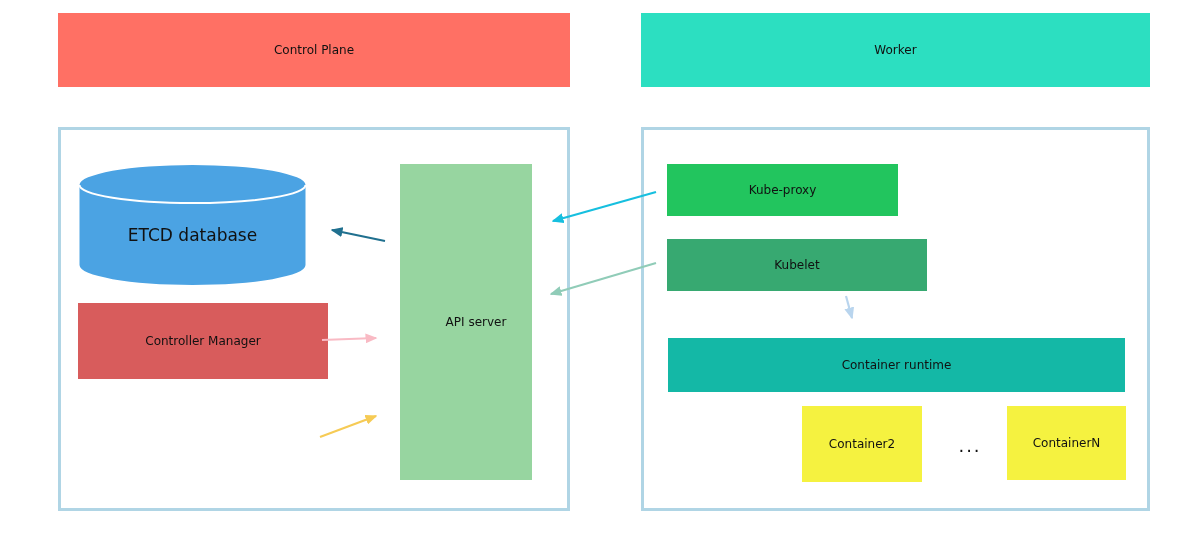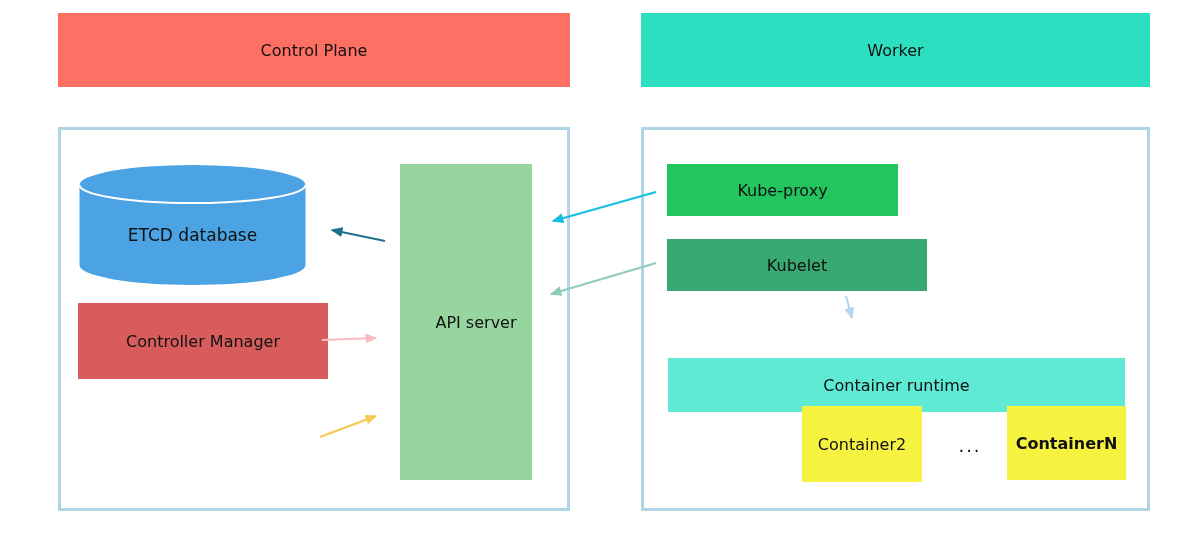--- a/index.html
+++ b/index.html
@@ -4,42 +4,42 @@
 <style>
   html,body { margin:0; padding:0; background:#fff; }
   .canvas {
     position:relative; width:1199px; height:543px; background:#ffffff;
     font-family:"DejaVu Sans","Liberation Sans",sans-serif; color:#111;
     overflow:hidden;
   }
   .hdr, .node {
     position:absolute; box-sizing:border-box;
     display:flex; align-items:center; justify-content:center;
-    font-size:16px; color:#111; text-align:center;
+    font-size:12px; color:#111; text-align:center;
   }
   .hdr-cp { left:58px; top:13px; width:512px; height:74px; }
   .hdr-w  { left:641px; top:13px; width:509px; height:74px; }
   .panel {
     position:absolute; box-sizing:border-box;
     border:3px solid #b0d5e5; background:#fff;
   }
   .panel-cp { left:58px;  top:127px; width:512px; height:384px; }
   .panel-w  { left:641px; top:127px; width:509px; height:384px; }
   
   .etcd     { position:absolute; left:17px;  top:34px; }
   .cm       { left:17px;  top:173px; width:250px; height:76px; }
   .sched    { left:17px;  top:276px; width:225px; height:74px; }
   .api      { left:339px; top:34px;  width:132px; height:316px;padding-left:20px; }
   
   .kproxy   { left:23px;  top:34px;  width:231px; height:52px; }
   .kubelet  { left:23px;  top:109px; width:260px; height:52px; }
   .runtime  { left:24px;  top:208px; width:457px; height:54px; }
   .c1       { left:23px;  top:276px; width:120px; height:74px; }
   .c2       { left:158px; top:276px; width:120px; height:76px; }
-  .cN       { left:363px; top:276px; width:119px; height:74px;font-weight:bold; }
+  .cN       { left:363px; top:276px; width:119px; height:74px; }
   .dots     { left:296px; top:300px; width:60px;  height:30px; font-size:18px; letter-spacing:2px; }
   .overlay  { position:absolute; left:0; top:0; width:1199px; height:543px; pointer-events:none; }
   .etcd-label { font-size:17px; }
 </style>
 </head>
 <body>
 
 <div class="canvas">
 
   <div class="hdr hdr-cp" style="background-color: rgb(255, 112, 100);">Control Plane</div>
@@ -59,21 +59,21 @@
 
     <div class="node api" style="background-color: rgb(151, 213, 160);">API server</div>
   </div>
 
   <div class="panel panel-w">
 
     <div class="node kproxy" style="background-color: #22c55e;">Kube-proxy</div>
 
     <div class="node kubelet" style="background-color: rgb(55, 169, 113);">Kubelet</div>
 
-    <div class="node runtime" style="background-color: #5eead4; margin-top: 20px;">Container runtime</div>
+    <div class="node runtime" style="background-color: #14b8a6;">Container runtime</div>
 
 
     <div class="node c2" style="background-color: rgb(245, 242, 64);">Container2</div>
 
     <div class="node dots">...</div>
 
     <div class="node cN" style="background-color: rgb(245, 242, 64);">ContainerN</div>
   </div>
 
   <svg class="overlay" viewBox="0 0 1199 543">

